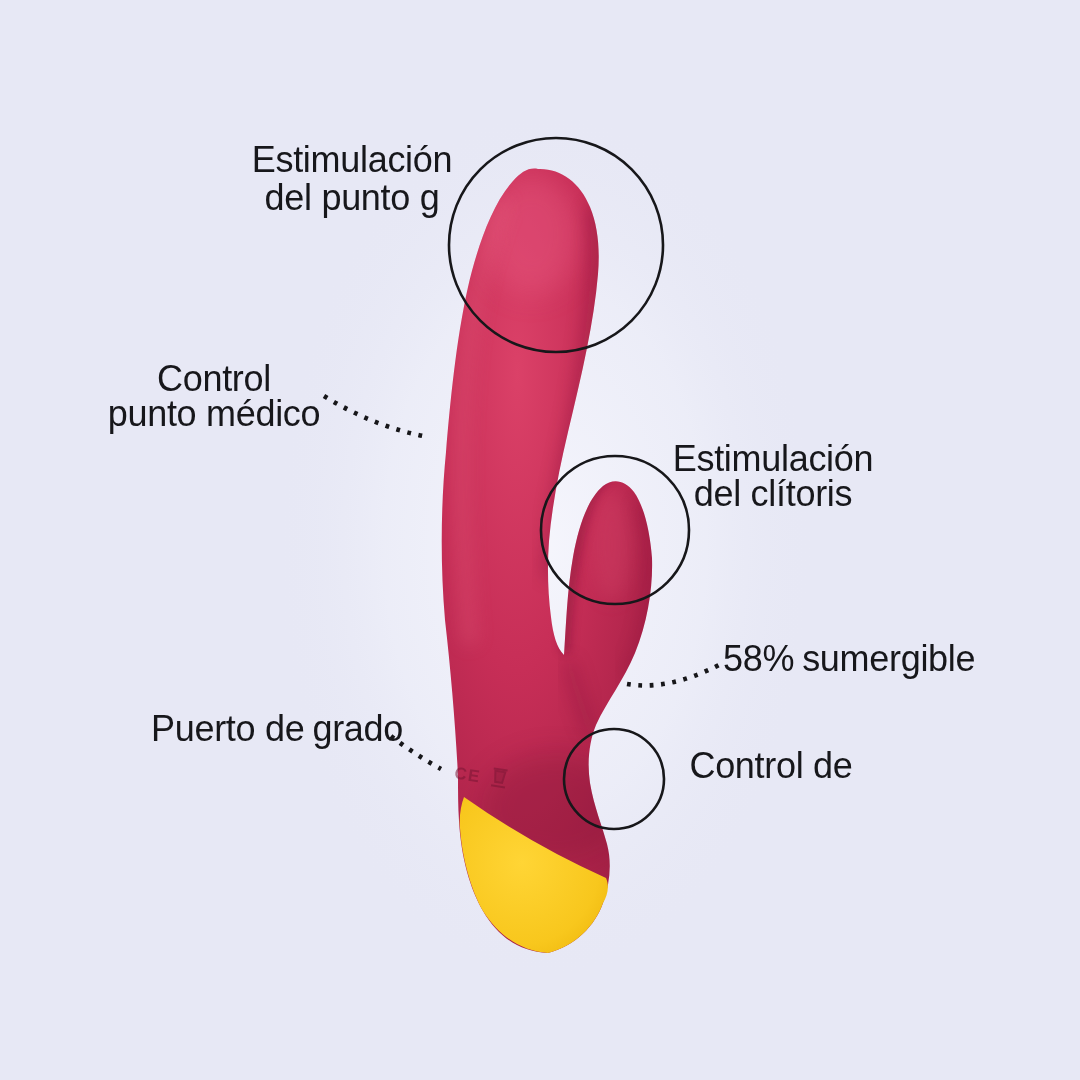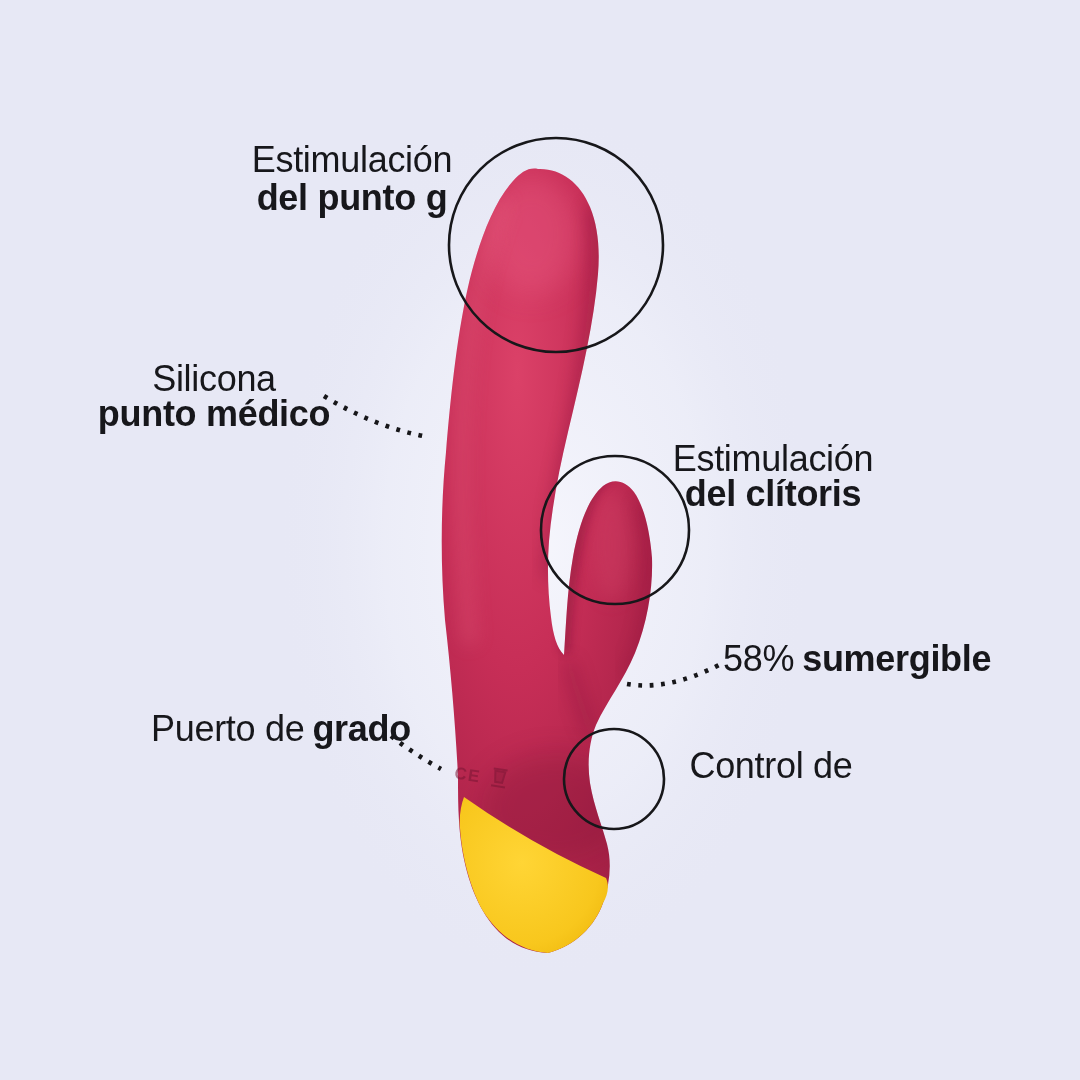--- a/index.html
+++ b/index.html
@@ -21,21 +21,21 @@
   }
   .label {
     position: absolute;
     color: var(--color-text, #17171B);
     font-size: 36px;
     line-height: 35px;
     letter-spacing: -0.3px;
     white-space: nowrap;
   }
   .label.center { transform: translateX(-50%); text-align: center; }
-  .label .bold, .label.row .bold { font-weight: 700; text-align: center; }
+  .label .bold, .label.row .bold { font-weight: 400; text-align: center; }
   .label.row .bold { margin-left: 8px; margin-top: 44px; }
   .label.lh38 { line-height: 38px; }
 </style>
 </head>
 <body>
 
 <div class="stage">
 
   <svg class="art" viewBox="0 0 1080 1080" aria-hidden="true">
     <defs>
@@ -121,21 +121,21 @@
     <path d="M 627 684 Q 668 691, 719 665" fill="none" stroke="var(--color-connector, #17171A)" stroke-width="4.6" stroke-dasharray="3.8 7.6"></path>
     <path d="M 391 736 Q 414 754, 441 769" fill="none" stroke="var(--color-connector, #17171A)" stroke-width="4.6" stroke-dasharray="3.8 7.6"></path>
   </svg>
 
   <div class="label center lh38" style="left:352px; top:141px">
     <div>Estimulación</div>
     <div class="bold">del punto g</div>
   </div>
 
   <div class="label center" style="left:214px; top:361px">
-    <div>Silicona</div>
+    <div>Control</div>
     <div class="bold">punto médico</div>
   </div>
 
   <div class="label center" style="left:773px; top:441px">
     <div>Estimulación</div>
     <div class="bold">del clítoris</div>
   </div>
 
   <div class="label row" style="left:723px; top:641px">
     <span>58%</span><span class="bold">sumergible</span>

